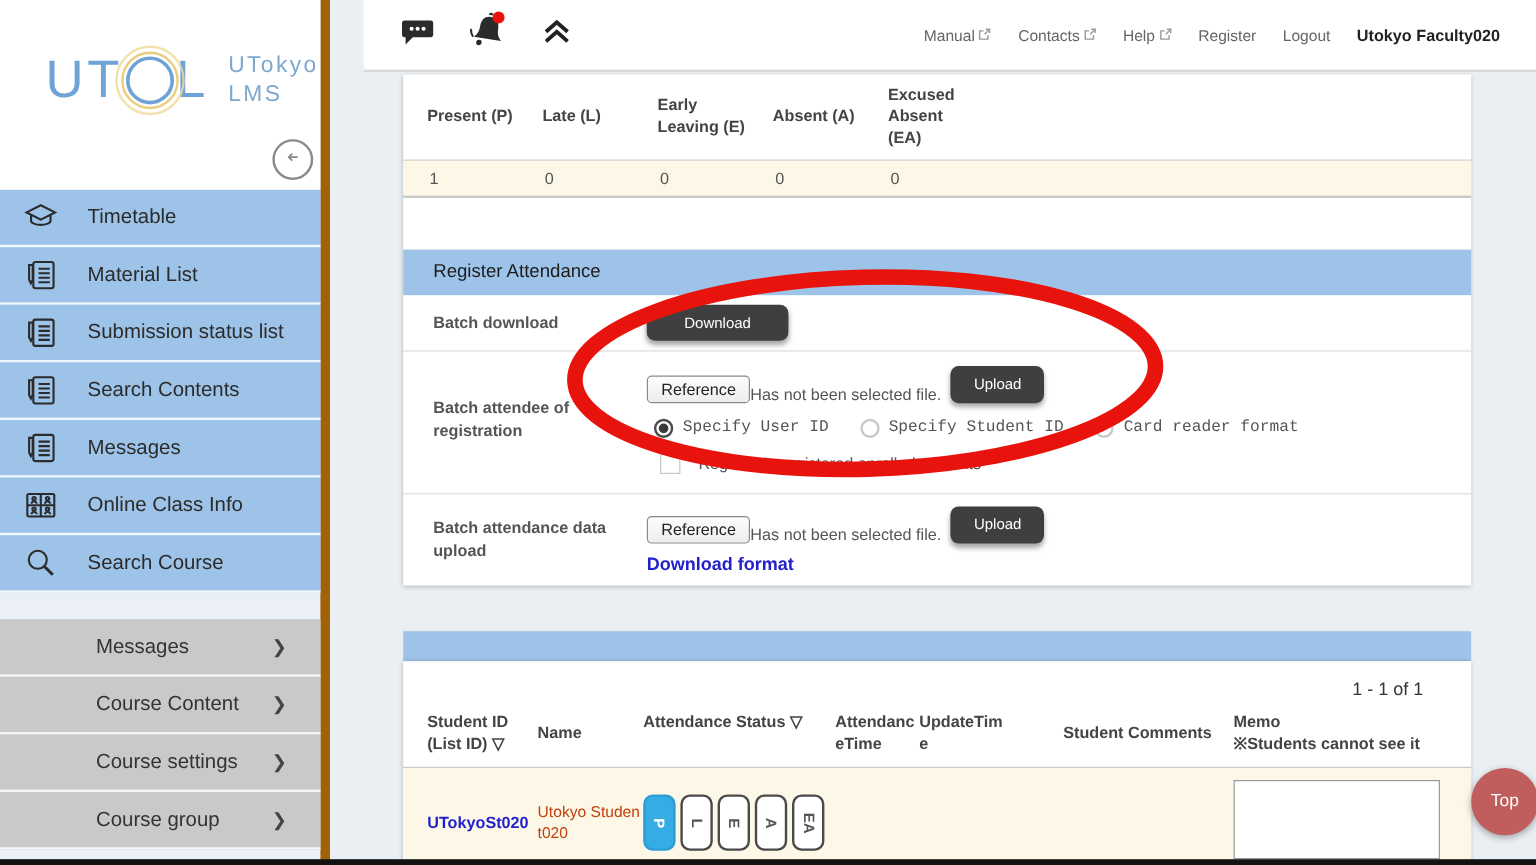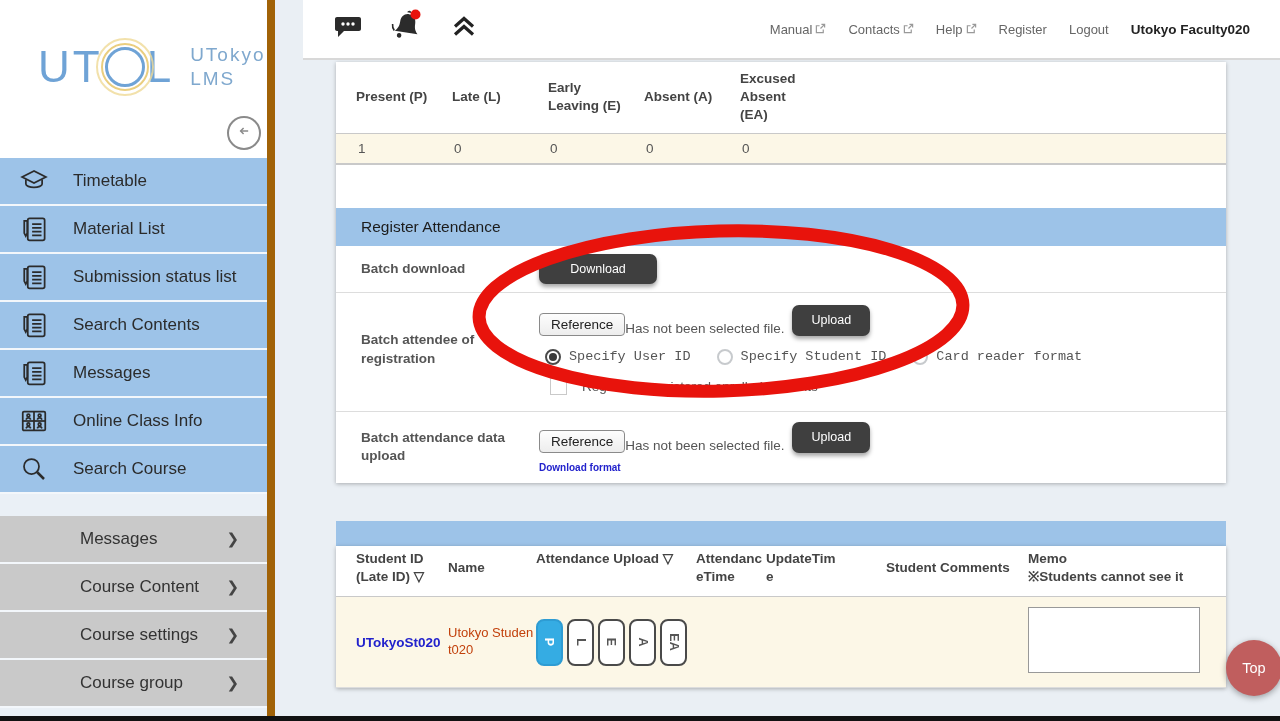--- a/index.html
+++ b/index.html
@@ -67,21 +67,21 @@
   .file-status { font-size:13.5px; color:#555; margin-left:0; }
   .radio-line { display:flex; align-items:center; margin-top:13px; margin-left:6px;font-family:Liberation Mono, monospace; }
   .radio { width:16px; height:16px; border-radius:50%; border:2px solid #C7CACD; background:#fff;
     margin-right:8px; position:relative; cursor:pointer; flex:0 0 auto; }
   .radio.selected { border-color:#4A4A4A; }
   .radio.selected::after { content:""; position:absolute; inset:2px; border-radius:50%; background:#3A3A3A; }
   .radio-label { font-size:13.5px; color:#555; margin-right:26px; }
   .check-line { display:flex; align-items:center; margin-top:13px; margin-left:11px; }
   .checkbox { width:17px; height:17px; border:1px solid #C9C9C9; background:#fff; cursor:pointer; flex:0 0 auto; }
   .check-label { font-size:13.5px; color:#555; margin-left:15px; }
-  .dl-link { display:inline-block; margin-top:9px; font-size:10px; font-weight:bold; color:#2222CC; cursor:pointer; }
+  .dl-link { display:inline-block; margin-top:9px; font-size:15px; font-weight:bold; color:#2222CC; cursor:pointer; }
   .row2 { padding:12px 0 16px 0; }
   .row3 .reg-controls { padding-top:2px; }
 
   
   .card2 { margin-top:38px; box-shadow:none; background:transparent; }
   .blue-bar { height:25px; background:#9DC3E8; }
   .card2-body { background:#fff; box-shadow:0 1px 4px rgba(0,0,0,.28); }
   .pagination { text-align:right; padding:15px 40px 6px 0; font-size:15px; color:#333; }
   .att-head { display:flex; align-items:center; padding:4px 0 10px 0; border-bottom:1px solid #C9C9C9; }
   .hc { font-size:13.5px; font-weight:bold; color:#444; line-height:1.35; }
@@ -353,28 +353,29 @@
           <button class="btn-dark btn-upload">Upload</button>
         </div>
         <span class="dl-link">Download format</span>
       </div>
     </div>
   </div>
 
   <div class="card card2">
     <div class="blue-bar"></div>
     <div class="card2-body">
+      <div class="pagination">1 - 1 of 1</div>
       <div class="att-head">
         <div class="hc col-id">
-          <span>Student ID (Late ID)</span>
+          <span>Student ID (List ID)</span>
           <span>▽</span>
         </div>
         <div class="hc col-name">Name</div>
         <div class="hc col-status">
-          <span>Attendance Upload</span>
+          <span>Attendance Status</span>
           <span>▽</span>
         </div>
         <div class="hc col-atime">AttendanceTime</div>
         <div class="hc col-utime">UpdateTime</div>
         <div class="hc col-comments">Student Comments</div>
         <div class="hc col-memo">
           <div>Memo</div>
           <div>※Students cannot see it</div>
         </div>
       </div>

